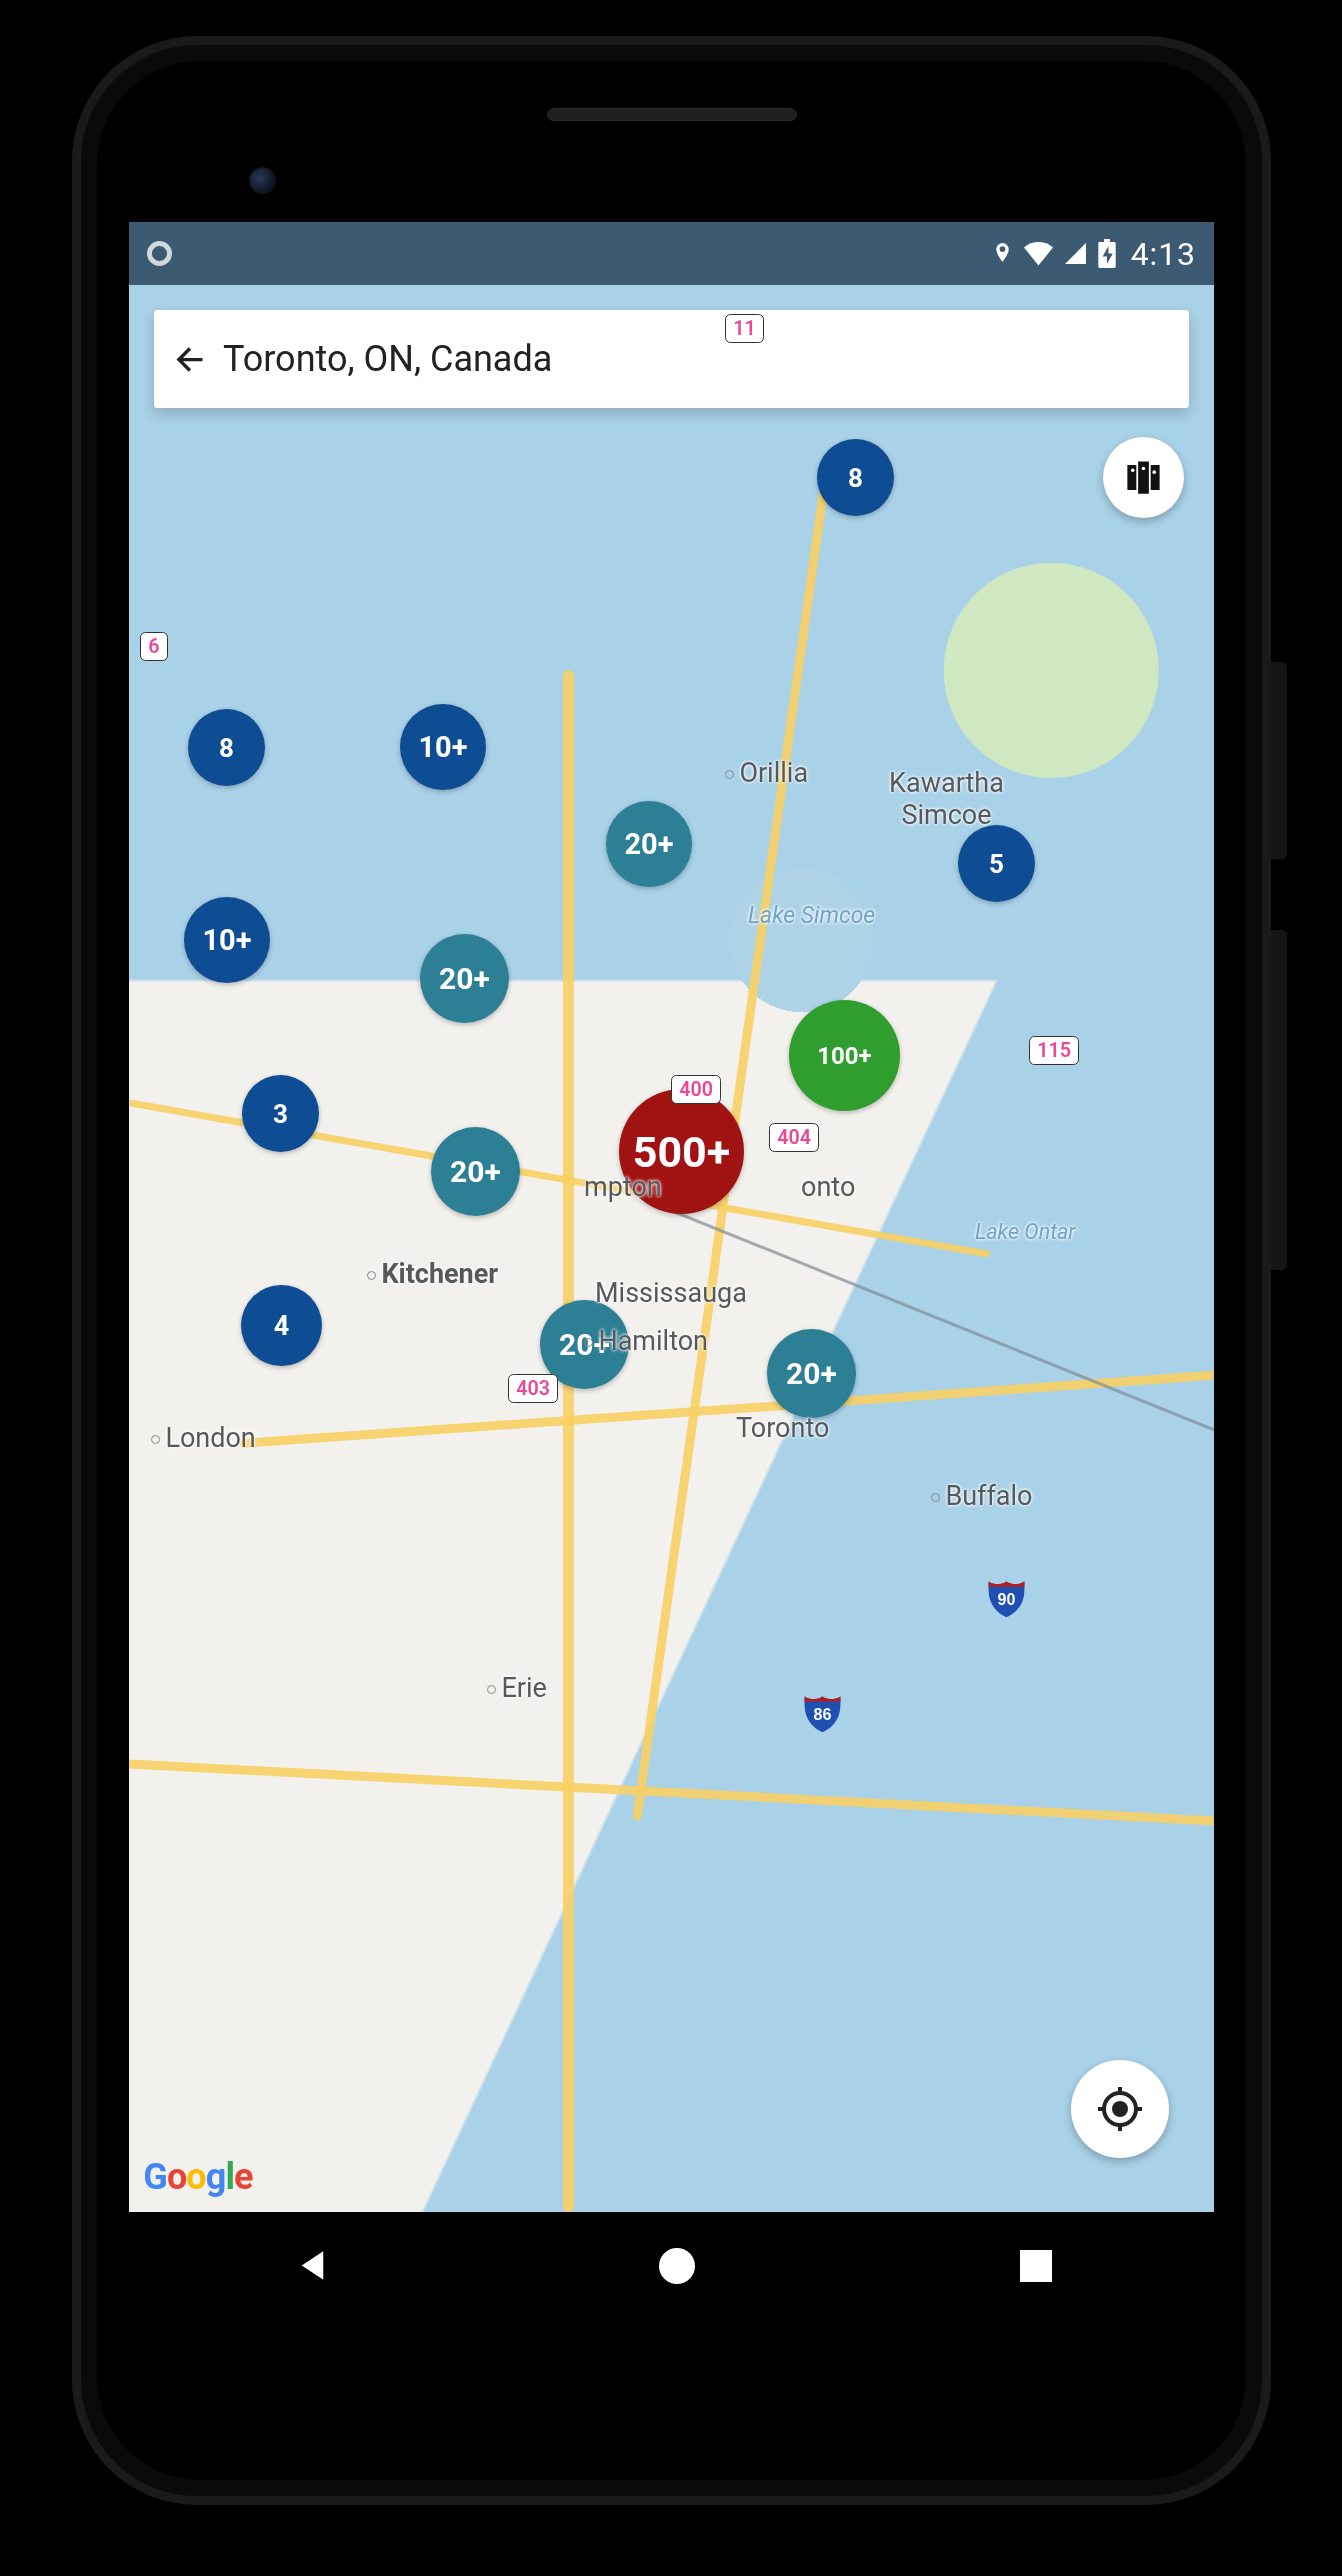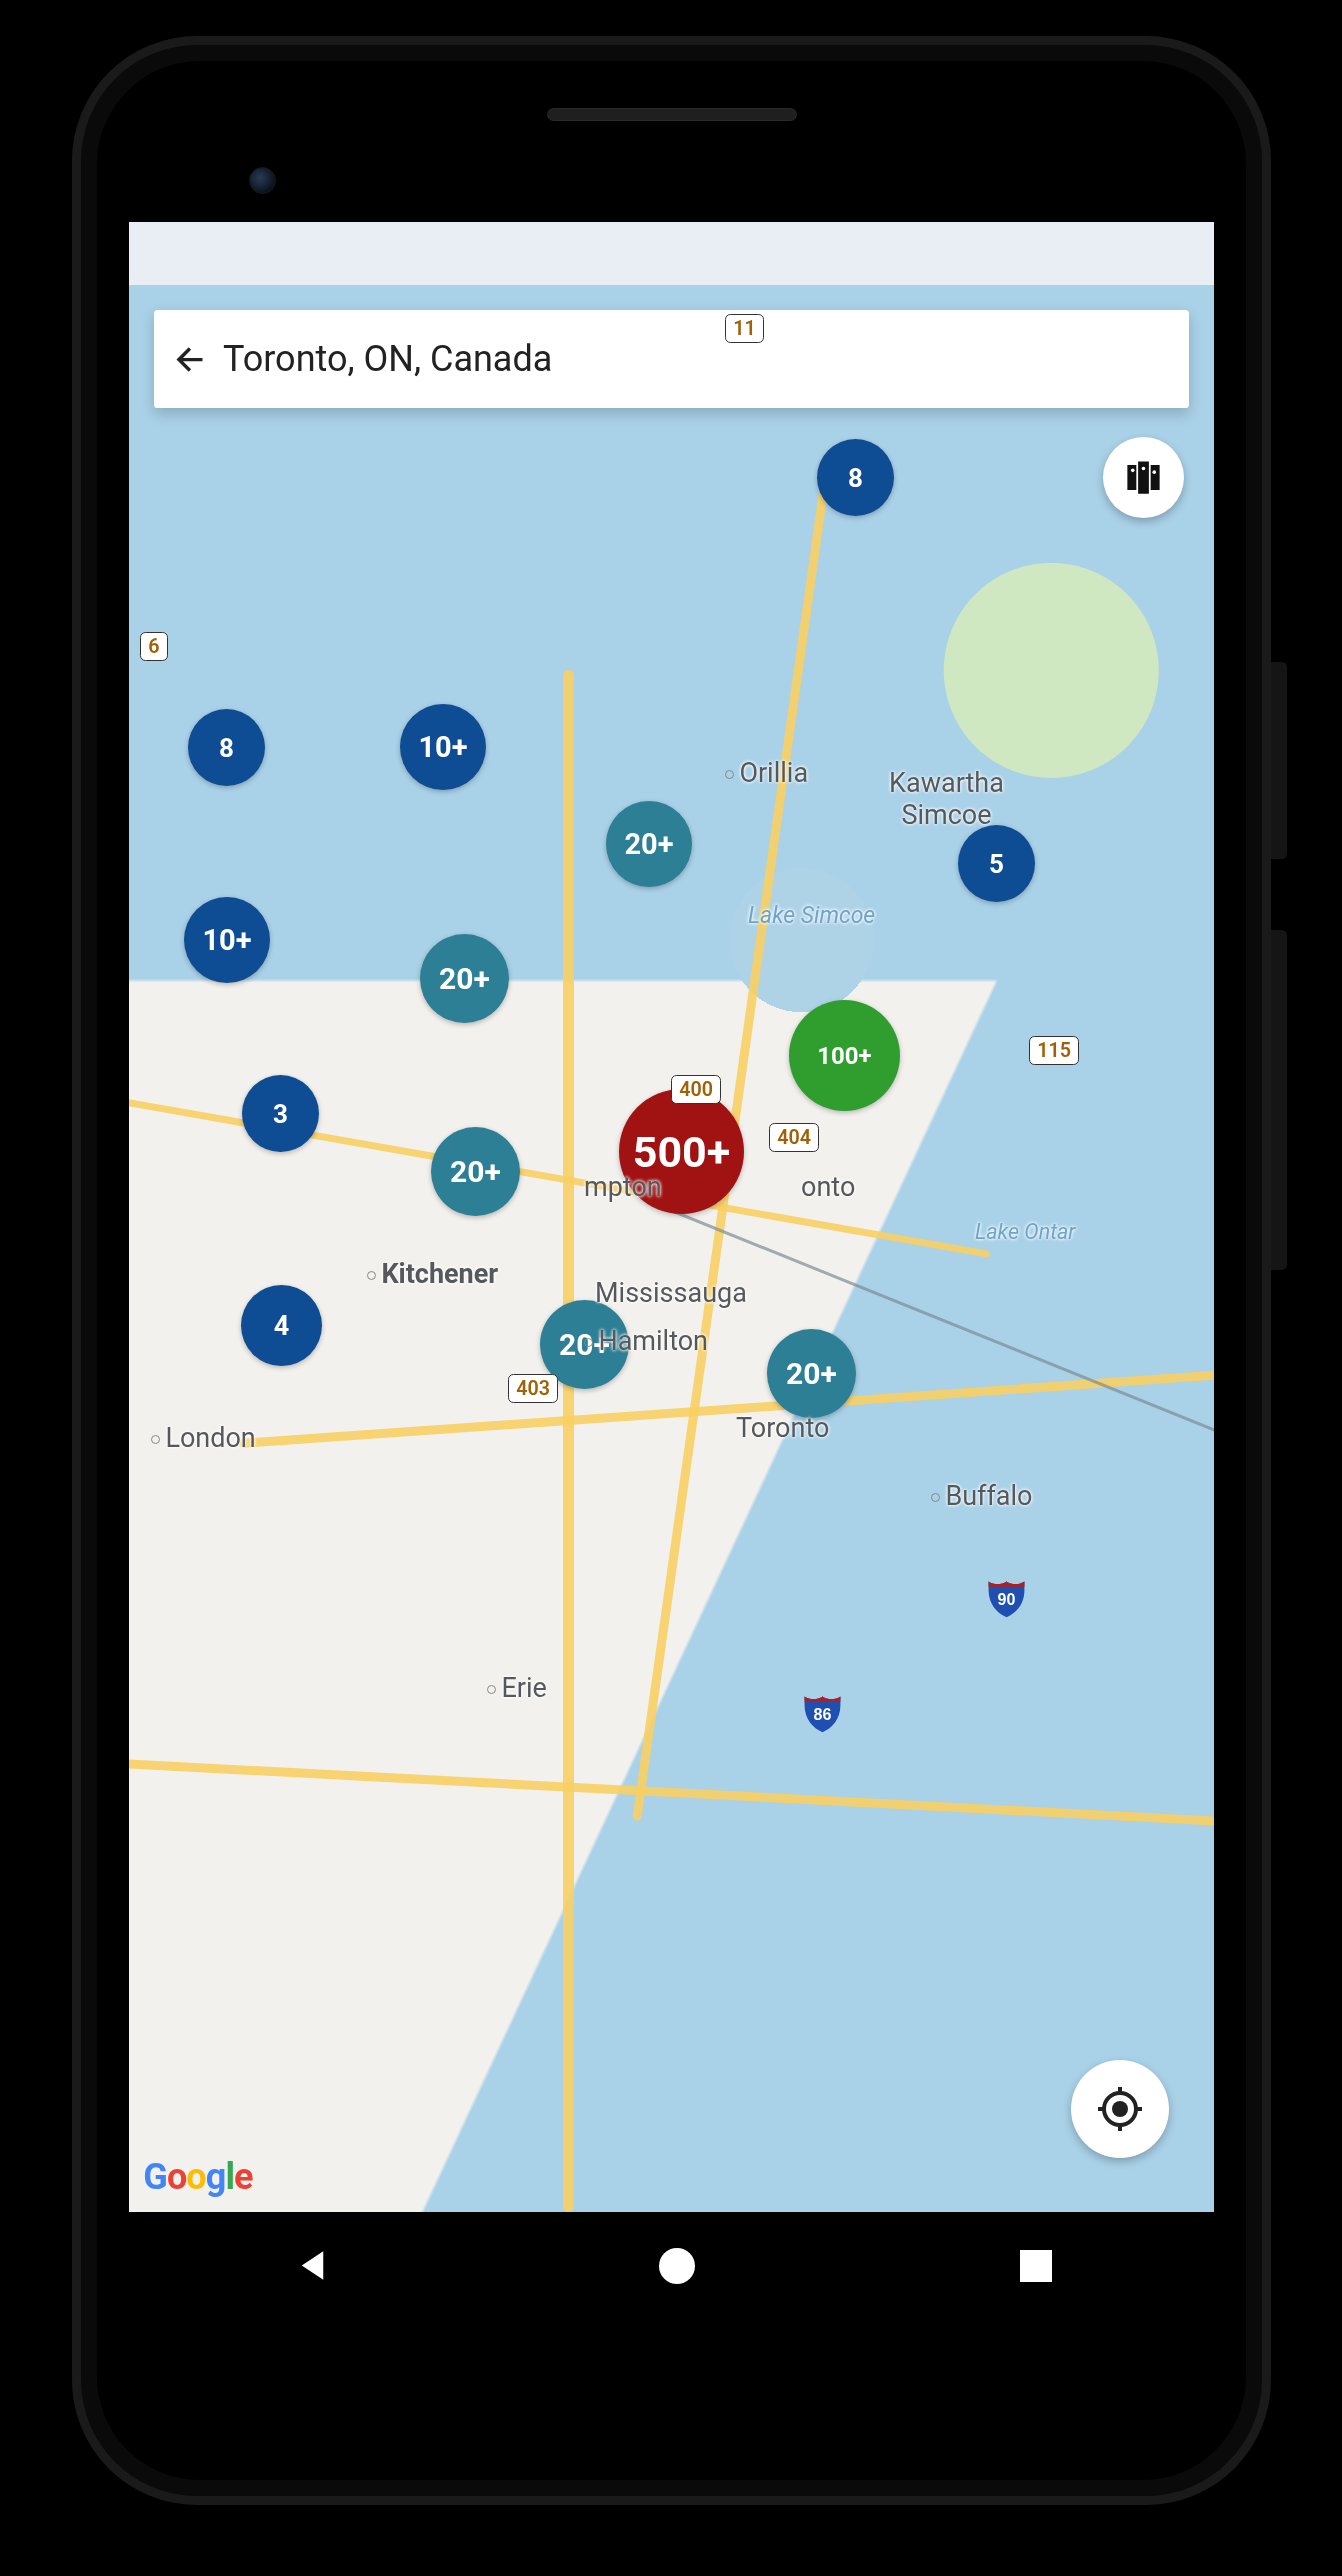--- a/index.html
+++ b/index.html
@@ -140,21 +140,21 @@
 
   
   .city {
     position:absolute; color:#56595c; font-size:27px; white-space:nowrap;
     text-shadow: 0 0 3.6px #fff, 0 0 3.6px #fff;
   }
   .city .dot { display:inline-block; width:9px; height:9px; border:1.8px solid #888; border-radius:50%; margin-right:5.4px; vertical-align:middle;}
 
   
   .shield {
-    position:absolute; font-size:19.7px; color:#a16207; background:#fff;
+    position:absolute; font-size:19.7px; color:#ec4899; background:#fff;
     border:1.8px solid #333; border-radius:5.4px; padding:1.8px 7.2px; font-weight:600;
   }
   .ishield {
     position:absolute; width:43px; height:43px; display:flex; align-items:center; justify-content:center;
   }
   .ishield svg text { font: 700 18px sans-serif; fill:#fff; }
 
   
   .google-mark {
     position:absolute; left:14.3px; bottom:14.3px;
@@ -183,20 +183,40 @@
 
 <div class="device">
   <div class="side-button b1"></div>
   <div class="side-button b2"></div>
   <div class="device-inner">
     <div class="speaker"></div>
     <div class="camera"></div>
 
     <div class="screen">
 
+      <div class="status-bar">
+        <div class="status-left">
+          <div class="status-ring"></div>
+        </div>
+        <div class="status-right">
+          <svg width="25" height="25" viewBox="0 0 24 24">
+              <path d="M12 2a6 6 0 0 0-6 6c0 4.5 6 12 6 12s6-7.5 6-12a6 6 0 0 0-6-6zm0 8.5A2.5 2.5 0 1 1 12 5a2.5 2.5 0 0 1 0 5.5z"></path>
+            </svg>
+          <svg width="29" height="25" viewBox="0 0 24 20">
+              <path d="M12 20 24 5C17 -1 7 -1 0 5z"></path>
+            </svg>
+          <svg width="27" height="25" viewBox="0 0 24 24">
+              <path d="M2 22h20V2z"></path>
+            </svg>
+          <svg width="18" height="29" viewBox="0 0 12 20">
+              <path d="M4 0h4v2h3a1 1 0 0 1 1 1v16a1 1 0 0 1-1 1H1a1 1 0 0 1-1-1V3a1 1 0 0 1 1-1h3zM7 5 3 12h3v5l4-7H7z"></path>
+            </svg>
+          <span class="clock">4:13</span>
+        </div>
+      </div>
 
       <div class="map" id="map">
         <div class="road r1"></div>
         <div class="road r2"></div>
         <div class="road r3"></div>
         <div class="road r4"></div>
         <div class="road r5"></div>
         <div class="border-line"></div>
 
         <div class="search-card">

